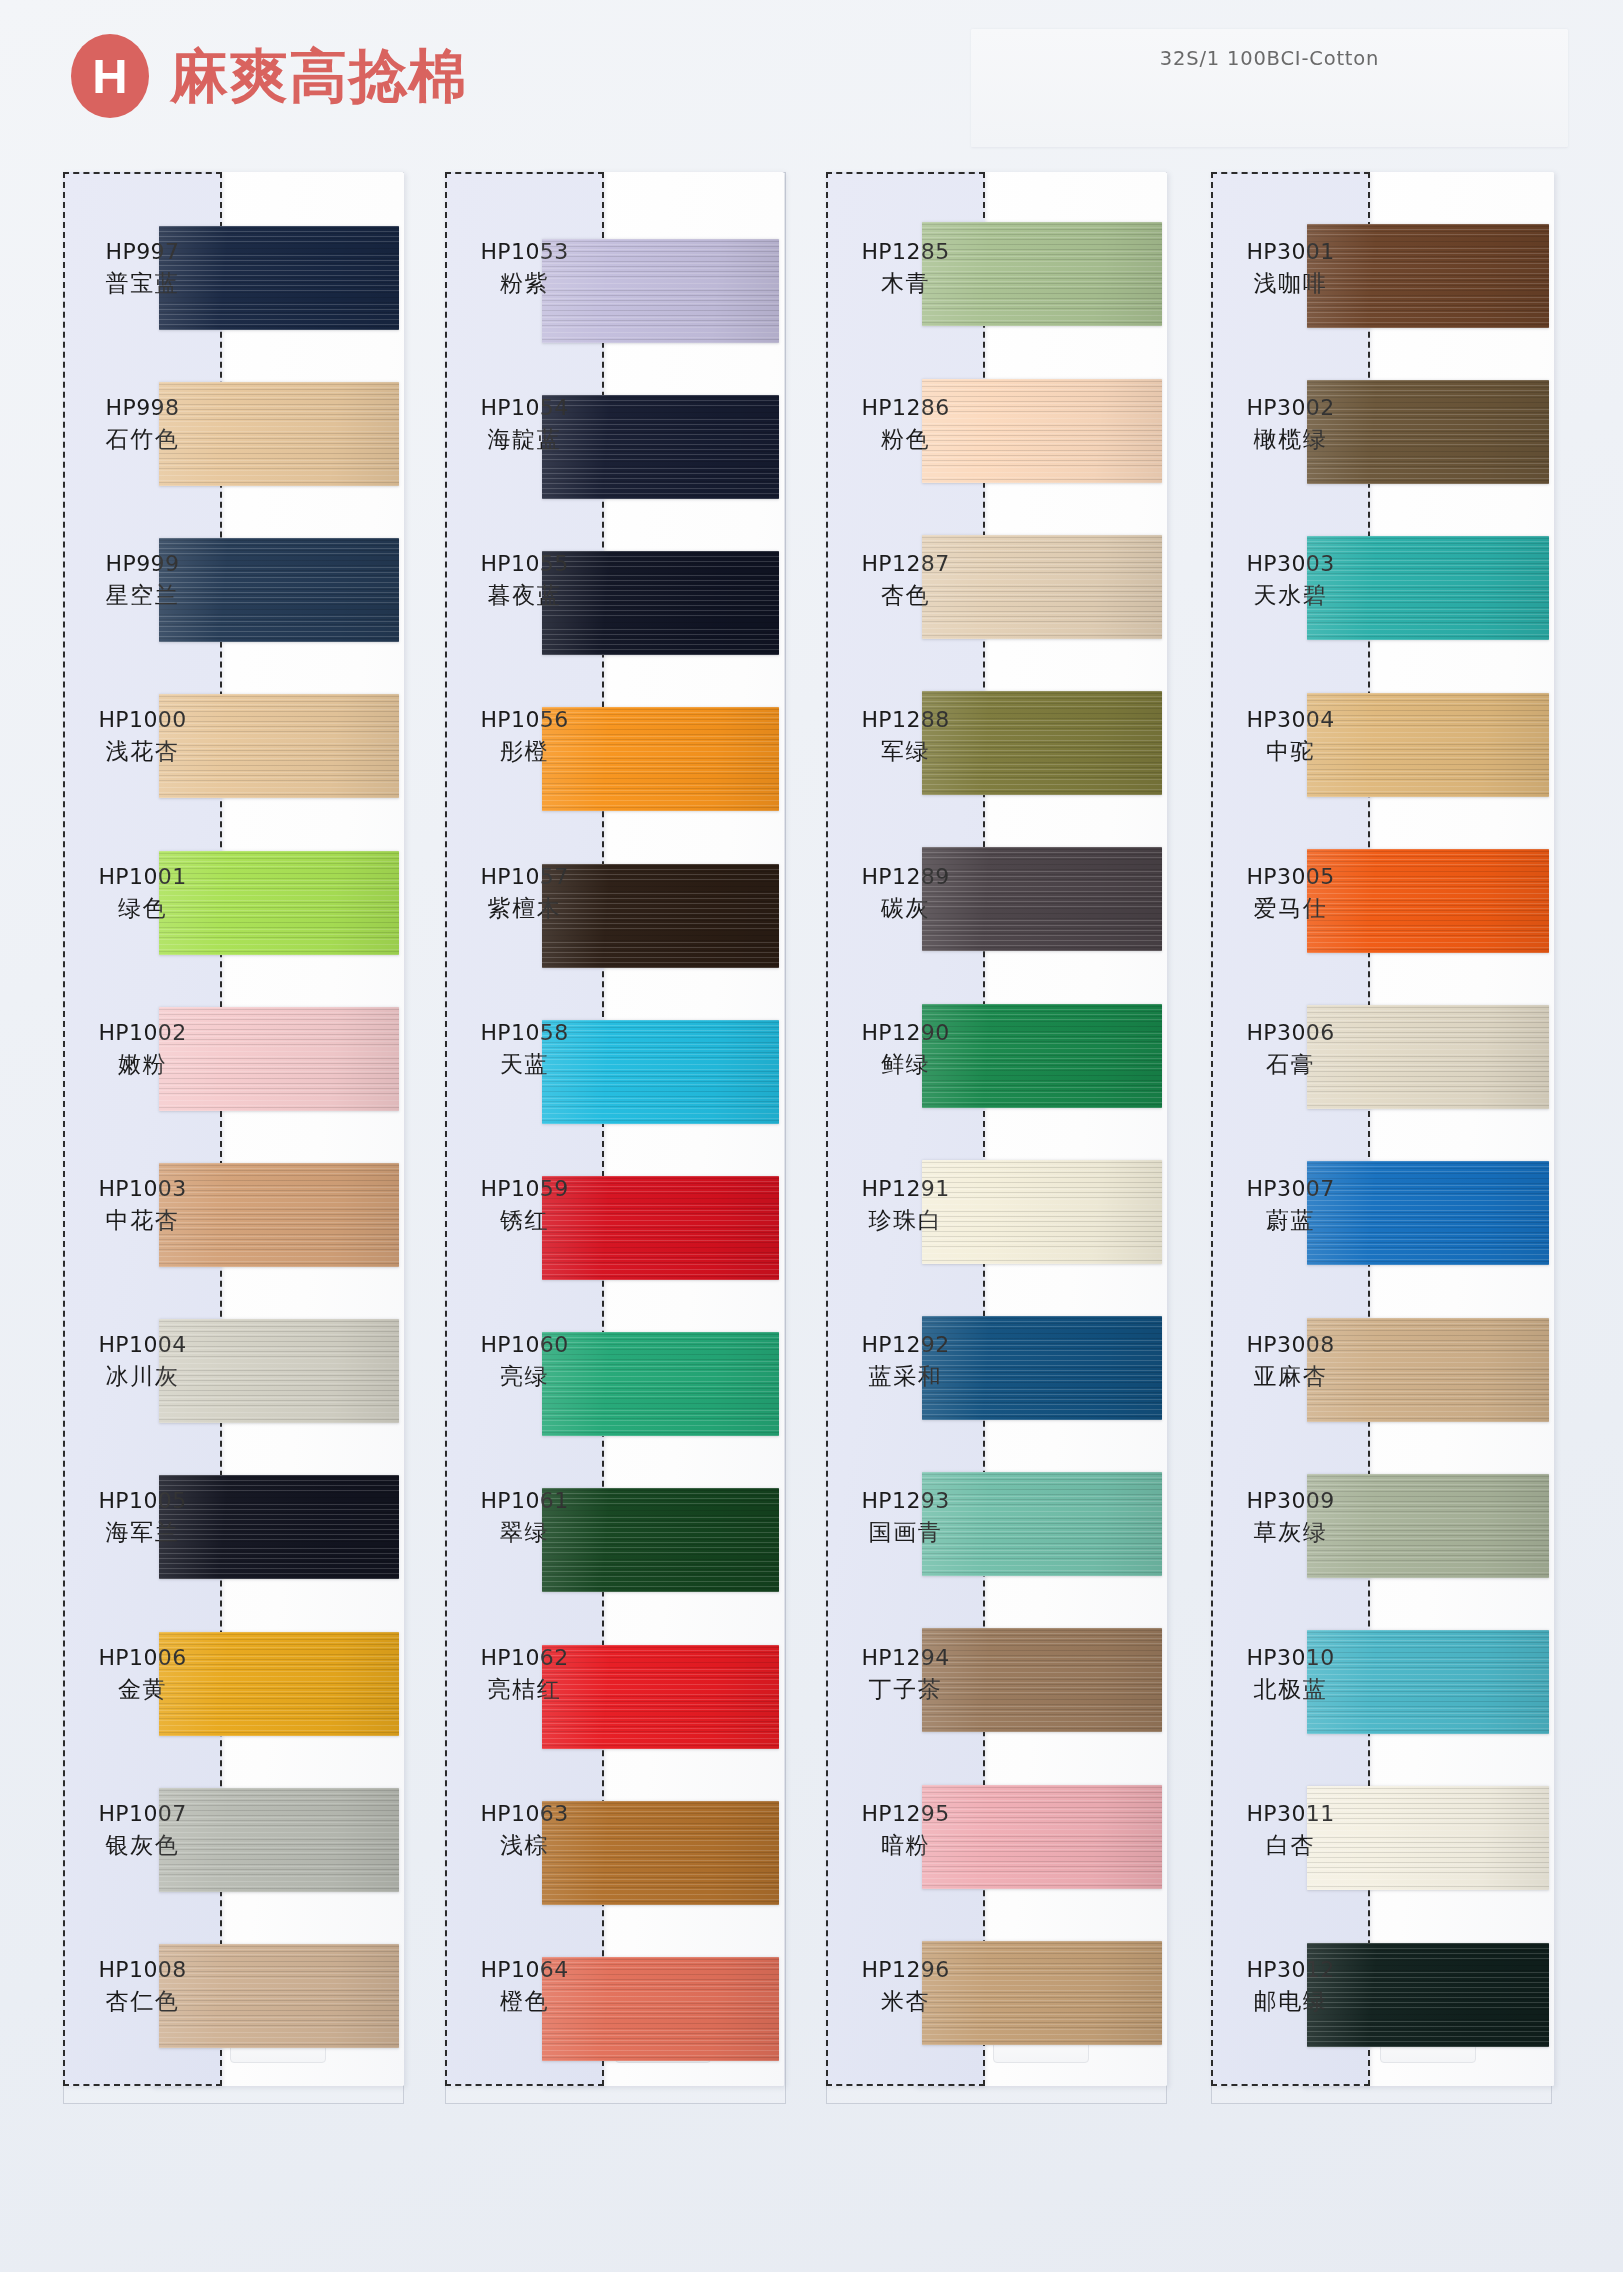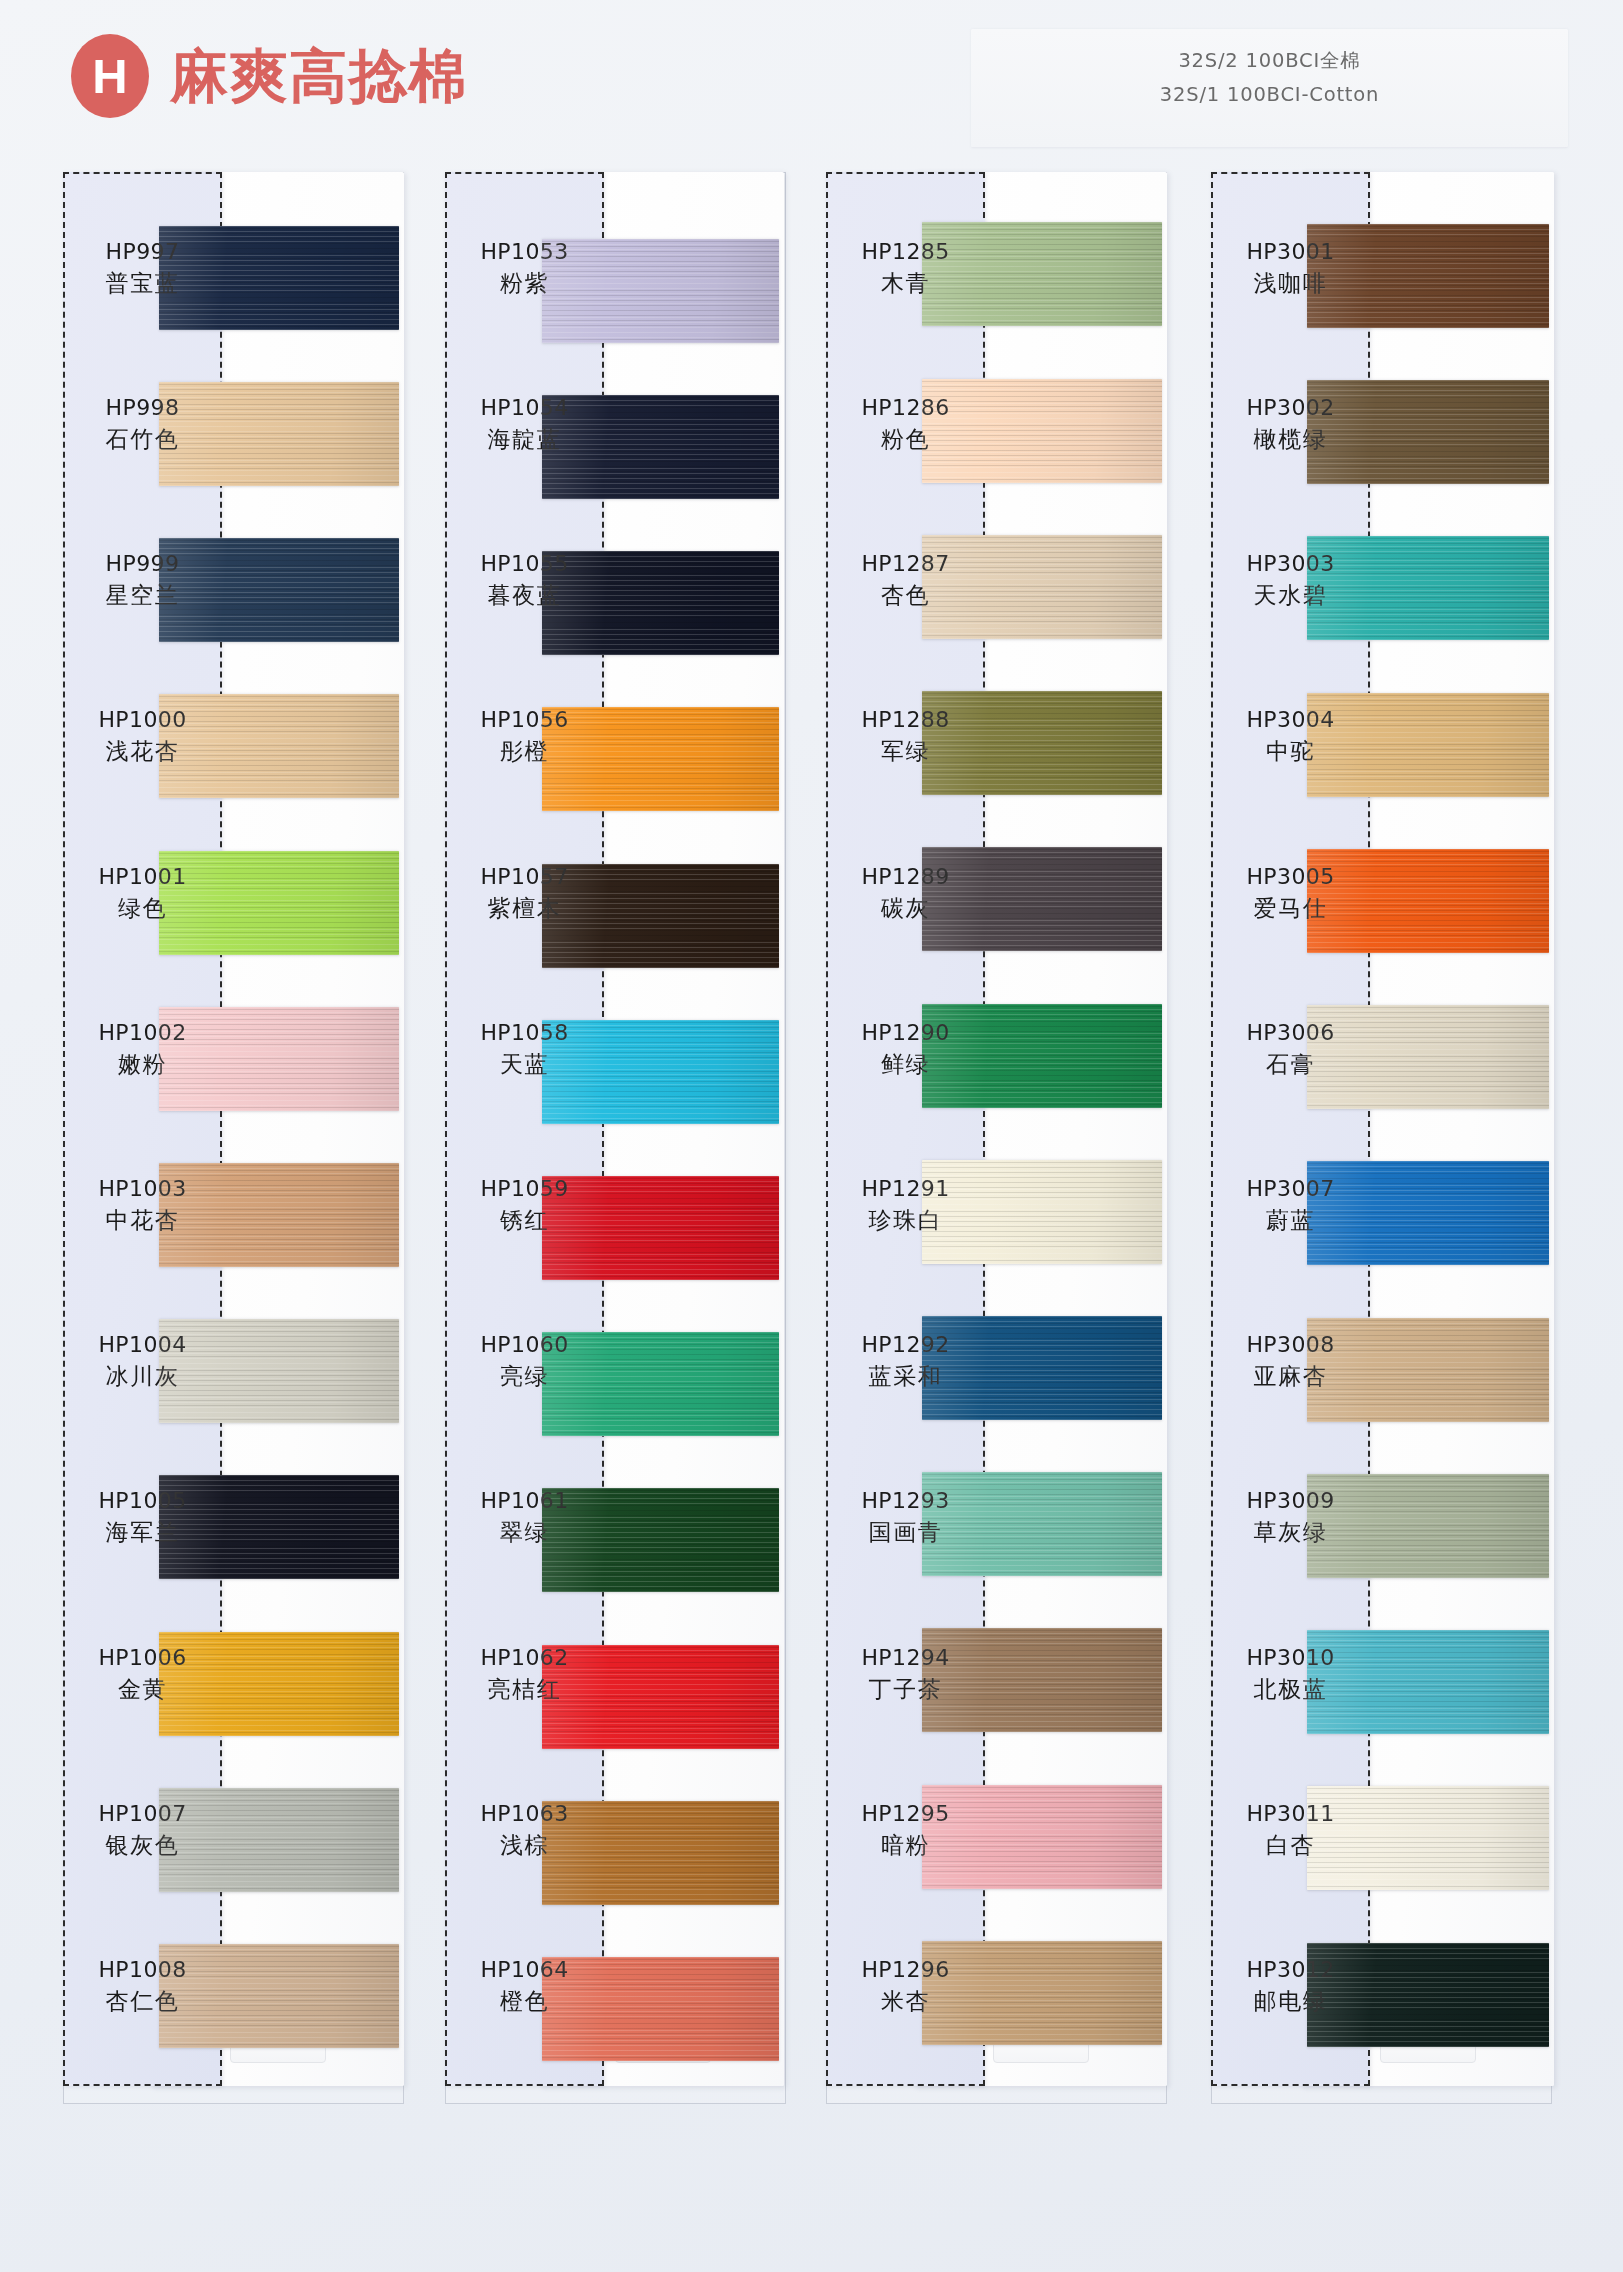--- a/index.html
+++ b/index.html
@@ -130,21 +130,20 @@
 </style>
 </head>
 <body>
 
 <div id="header">
   <div id="logo">
     <div id="logo-mark">H</div>
     <div id="logo-text">麻爽高捻棉</div>
   </div>
   <div id="product-plate">
-    <div class="product-sub">32S/2 100BCI全棉</div>
     <div class="product-sub">32S/1  100BCI-Cotton</div>
   </div>
 </div>
 
 <div id="board">
     <div class="column" style="left: 63px; width: 341px;">
       <div class="col-outline"></div>
       <div class="card" style="left: 89px; width: 252px;">
         <div class="card-tab"></div>
       </div>

